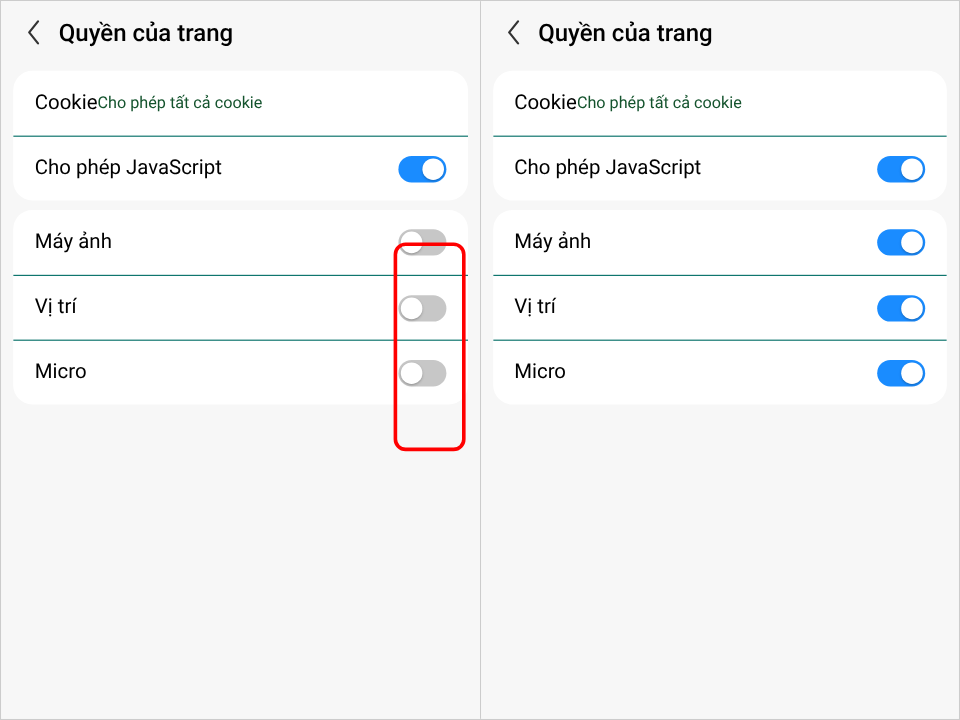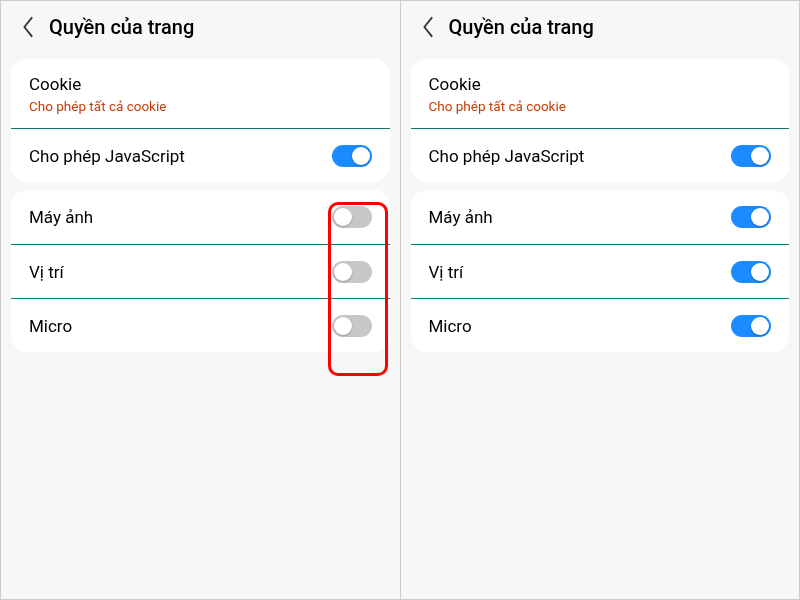--- a/index.html
+++ b/index.html
@@ -62,34 +62,34 @@
     }
     .row {
       display: flex;
       align-items: center;
       justify-content: space-between;
       padding: 14px 18px;
       min-height: 54px;
     }
     .row-inner {
       display: flex;
-      flex-direction: column;
+      flex-direction: row;
       justify-content: flex-start;
     }
     .row + .row {
       border-top: 1px solid #0f766e;
     }
     .row-label {
       font-size: 17px;
       color: #000;
       line-height: 1.3;
     }
     .row-sub {
       font-size: 13.5px;
-      color: #c2410c;
+      color: #14532d;
       margin-top: 3px;
     }
     .toggle {
       width: 40px;
       height: 22px;
       border-radius: 12px;
       position: relative;
       flex-shrink: 0;
     }
     .toggle-knob {

